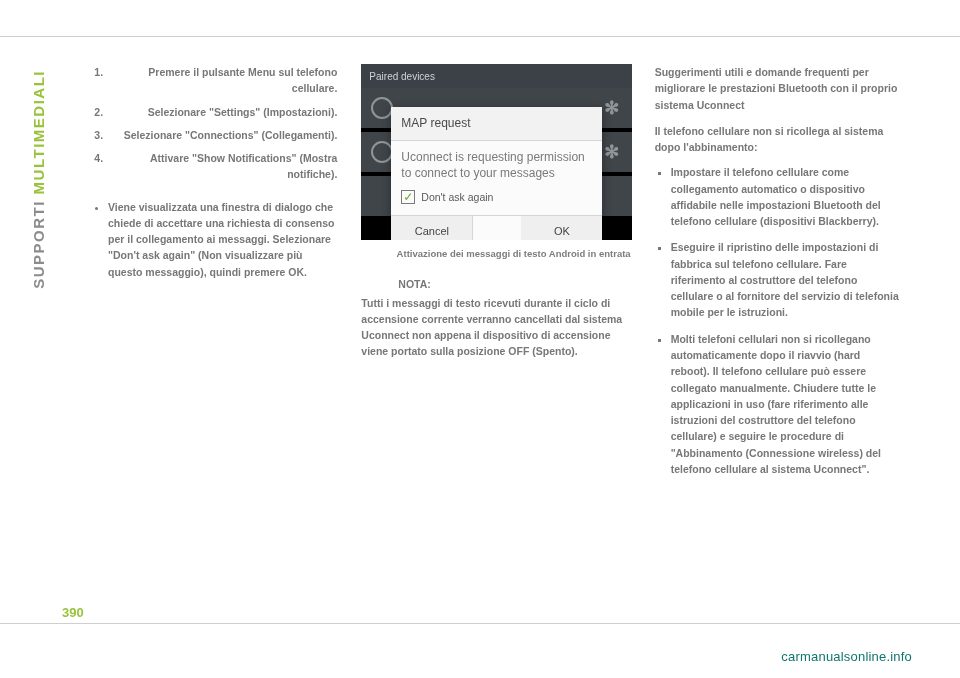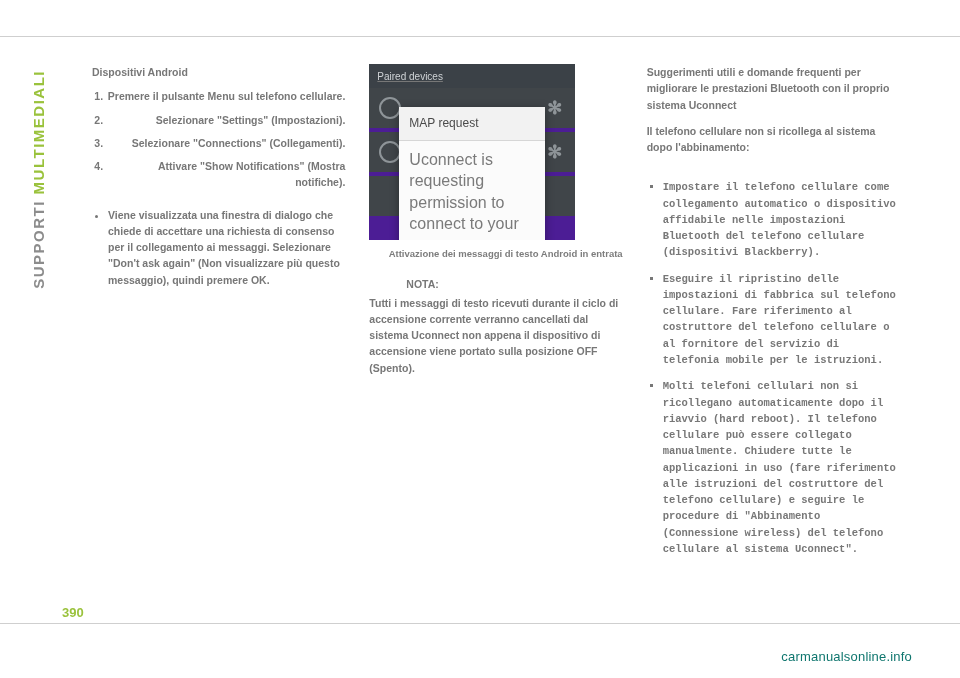--- a/index.html
+++ b/index.html
@@ -35,36 +35,35 @@
     position: absolute;
     left: 92px; top: 64px; right: 60px;
     display: flex;
     gap: 24px;
   }
   .col { width: 33.33%; font-size: 10.5px; line-height: 1.55; color: #777; font-weight: 700; }
   .col ol { list-style: decimal; margin-left: 14px; text-align: right; }
   .col ol li { margin-bottom: 7px; }
   .col ul { list-style: disc; margin-left: 16px; }
   .col .bullets { list-style: square; margin-left: 16px; }
-  .col .bullets li { margin-bottom: 10px; font-family: Liberation Mono, monospace; }
+  .col .bullets li { margin-bottom: 10px; }
   .col .sub { margin-top: 16px; }
   .head-small { margin-bottom: 8px; }
   .note-label { margin-top: 16px; margin-bottom: 2px; margin-left: 37px; }
   .tips-head { margin-bottom: 10px; }
-  .subhead { margin-bottom: 24px; }
+  .subhead { margin-bottom: 9px; }
 
   
   .phone {
-    width: 206px; height: 176px;
-    background: #4c1d95;
+    width: 271px; height: 176px;
+    background: #000000;
     border-radius: 0;
     margin-bottom: 8px;
     position: relative;
     overflow: hidden;
-    text-decoration: underline;
   }
   .phone .topbar {
     background: #3b4147; color: #cfd3d6;
     font-size: 10px; padding: 5px 8px 6px 8px;
     font-weight: 400;
   }
   .phone .row-behind {
     position: absolute; left:0; right:0; height:40px;
     background: #404549;
   }
@@ -86,21 +85,21 @@
     background:#fbfbfb; border-radius:2px;
     box-shadow:0 2px 10px rgba(0,0,0,.35);
     padding:0;
     margin-top:11px;
   }
   .dialog .dtitle {
     background:#f2f2f2; color:#4a4a4a; font-size:12px; font-weight:400;
     padding:7px 10px; border-bottom:1px solid #d6d6d6;
   }
   .dialog .dmsg {
-    color:#7a7a7a; font-size:16px; font-weight:400;
+    color:#7a7a7a; font-size:12px; font-weight:400;
     padding:8px 10px 4px 10px; line-height:1.35;
   }
   .dialog .dcheck {
     display:flex; align-items:center; gap:6px;
     padding:4px 10px 10px 10px; color:#5a5a5a; font-size:10.5px; font-weight:400;
   }
   .dialog .check {
     width:14px; height:14px; border:1px solid #7a7a7a; display:flex;
     align-items:center; justify-content:center; color:#5fa829; font-size:12px; line-height:1;
   }
@@ -129,21 +128,20 @@
 
   <div class="sidebar-label">
     <span>SUPPORTI </span><span class="accent">MULTIMEDIALI</span>
   </div>
 
   <div class="page-num">390</div>
 
   <div class="columns">
 
     <div class="col">
-      <div class="head-small">Dispositivi Android</div>
       <ol>
         <li>Premere il pulsante Menu sul telefono cellulare.</li>
         <li>Selezionare "Settings" (Impostazioni).</li>
         <li>Selezionare "Connections" (Collegamenti).</li>
         <li>Attivare "Show Notifications" (Mostra notifiche).</li>
       </ol>
       <ul class="sub">
         <li>Viene visualizzata una finestra di dialogo che chiede di accettare una richiesta di consenso per il collegamento ai messaggi. Selezionare "Don't ask again" (Non visualizzare più questo messaggio), quindi premere OK.</li>
       </ul>
     </div>

